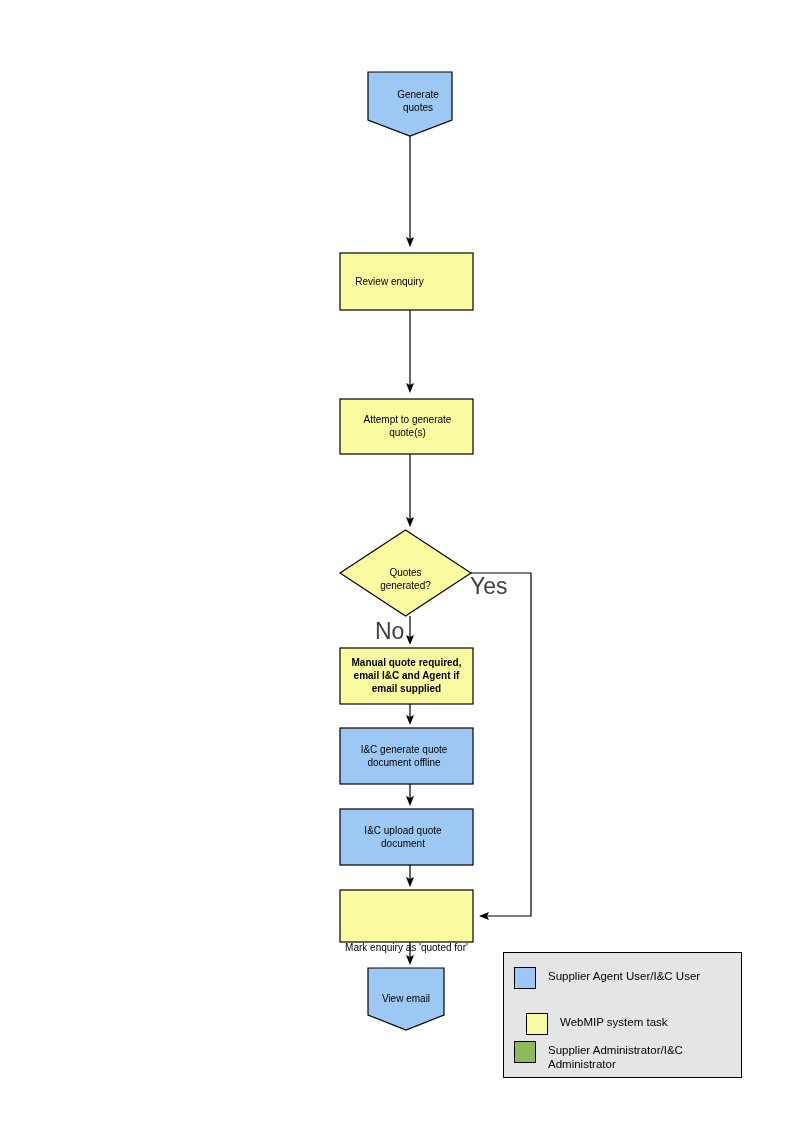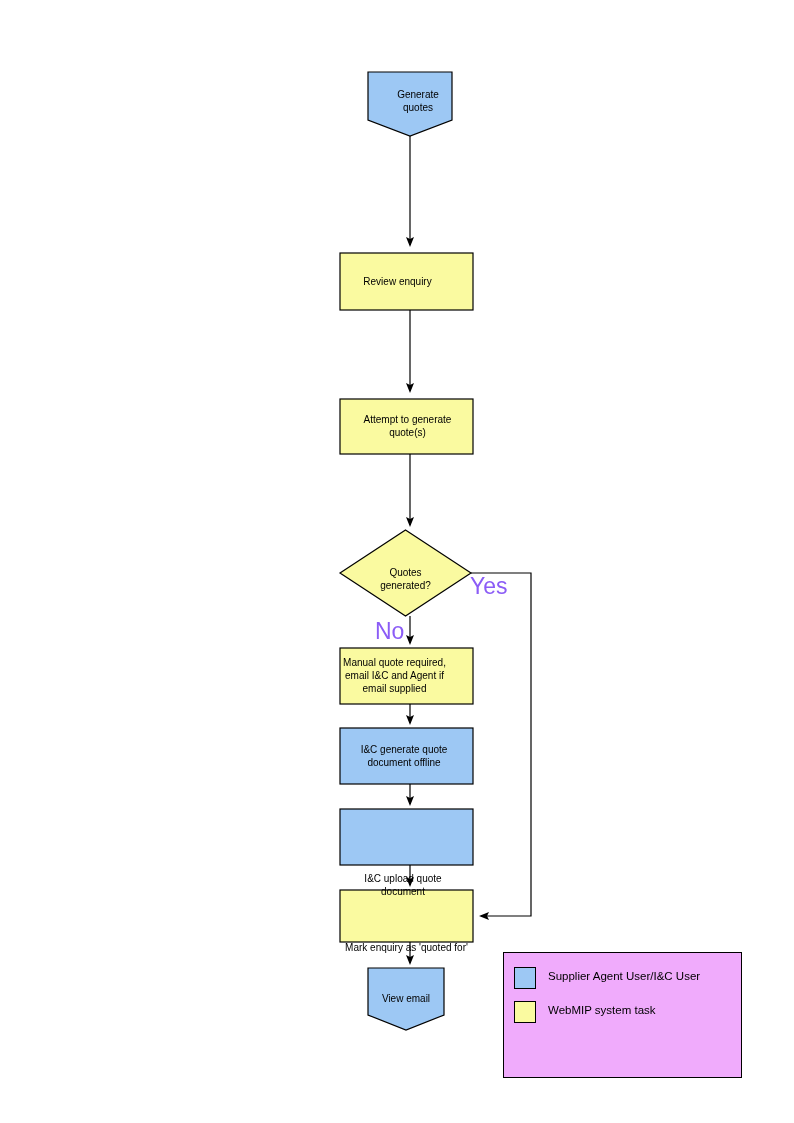--- a/index.html
+++ b/index.html
@@ -25,34 +25,34 @@
     text-align: center;
     color: #000000;
     font-family: "Liberation Sans", sans-serif;
     font-size: 10px;
     line-height: 13px;
     white-space: pre-line;
     pointer-events: none;
   }
   .edge-label {
     position: absolute;
-    color: #8b5cf6;
+    color: #404040;
     font-family: "Liberation Sans", sans-serif;
     font-size: 23px;
     line-height: 23px;
     white-space: nowrap;
   }
   .legend-box {
     position: absolute;
     left: 503px;
     top: 952px;
     width: 239px;
     height: 126px;
     border: 1px solid #000000;
-    background: #f0abfc;
+    background: #e5e5e5;
     box-sizing: border-box;
   }
   .legend-row {
     position: absolute;
     left: 10px;
     display: flex;
     align-items: flex-start;
   }
   .legend-swatch {
     width: 22px;
@@ -64,21 +64,21 @@
   .legend-text {
     margin-left: 12px;
     font-family: "Liberation Sans", sans-serif;
     font-size: 11.5px;
     line-height: 14px;
     color: #000000;
     white-space: pre-line;
     margin-top: 2px;
   }
   .legend-row-0 { top: 14px; }
-  .legend-row-1 { top: 48px; }
+  .legend-row-1 { top: 60px; margin-left: 12px; }
   .legend-row-2 { top: 88px; }
 </style>
 </head>
 <body>
 
 <svg id="canvas" viewBox="0 0 794 1123" xmlns="http://www.w3.org/2000/svg">
   <defs>
     <marker id="arrowhead" markerWidth="10" markerHeight="10" refX="8" refY="4" orient="auto" markerUnits="userSpaceOnUse">
       <polygon points="0,0 10,4 0,8 2,4" fill="#000000"></polygon>
     </marker>
@@ -137,48 +137,53 @@
     <rect x="340" y="890" width="133" height="52" fill="#FAFAA0" stroke="#000000" stroke-width="1.2"></rect>
   </g>
   <g>
     <polygon points="368,968 444,968 444,1015 406,1030 368,1015" fill="#9DC8F4" stroke="#000000" stroke-width="1.2"></polygon>
   </g>
 </svg>
 
 <div class="node-label" style="left:368px; top:88px; width:100px;">Generate
 quotes</div>
 
-<div class="node-label" style="left:340px; top:275px; width:115px;">Review enquiry</div>
+<div class="node-label" style="left:332px; top:275px; width:115px;">Review enquiry</div>
 
 <div class="node-label" style="left:340px; top:413px; width:135px;">Attempt to generate
 quote(s)</div>
 
 <div class="node-label" style="left:340px; top:566px; width:131px;">Quotes
 generated?</div>
 
-<div class="node-label" style="left:328px; top:656px; width:133px;">Manual quote required,
+<div class="node-label" style="left:340px; top:656px; width:133px;font-weight:bold;">Manual quote required,
 email I&amp;C and Agent if
 email supplied</div>
 
 <div class="node-label" style="left:340px; top:743px; width:128px;">I&amp;C generate quote
 document offline</div>
 
-<div class="node-label" style="left:340px; top:872px; width:126px;">I&amp;C upload quote
+<div class="node-label" style="left:340px; top:824px; width:126px;">I&amp;C upload quote
 document</div>
 
 <div class="node-label" style="left:340px; top:909px; width:133px;margin-top:32px;">Mark enquiry as 'quoted for'</div>
 
 <div class="node-label" style="left:368px; top:992px; width:76px;">View email</div>
 
 <div class="edge-label" style="left:470px; top:575px;">Yes</div>
 
 <div class="edge-label" style="left:375px; top:620px;">No</div>
 
 <div class="legend-box">
   <div class="legend-row legend-row-0">
     <span class="legend-swatch" style="background:#9DC8F4;"></span>
     <span class="legend-text">Supplier Agent User/I&amp;C User</span>
   </div>
   <div class="legend-row legend-row-1">
     <span class="legend-swatch" style="background:#FAFAA0;"></span>
     <span class="legend-text">WebMIP system task</span>
   </div>
+  <div class="legend-row legend-row-2">
+    <span class="legend-swatch" style="background:#8CB95A;"></span>
+    <span class="legend-text">Supplier Administrator/I&amp;C
+Administrator</span>
+  </div>
 </div>
 
 </body></html>

